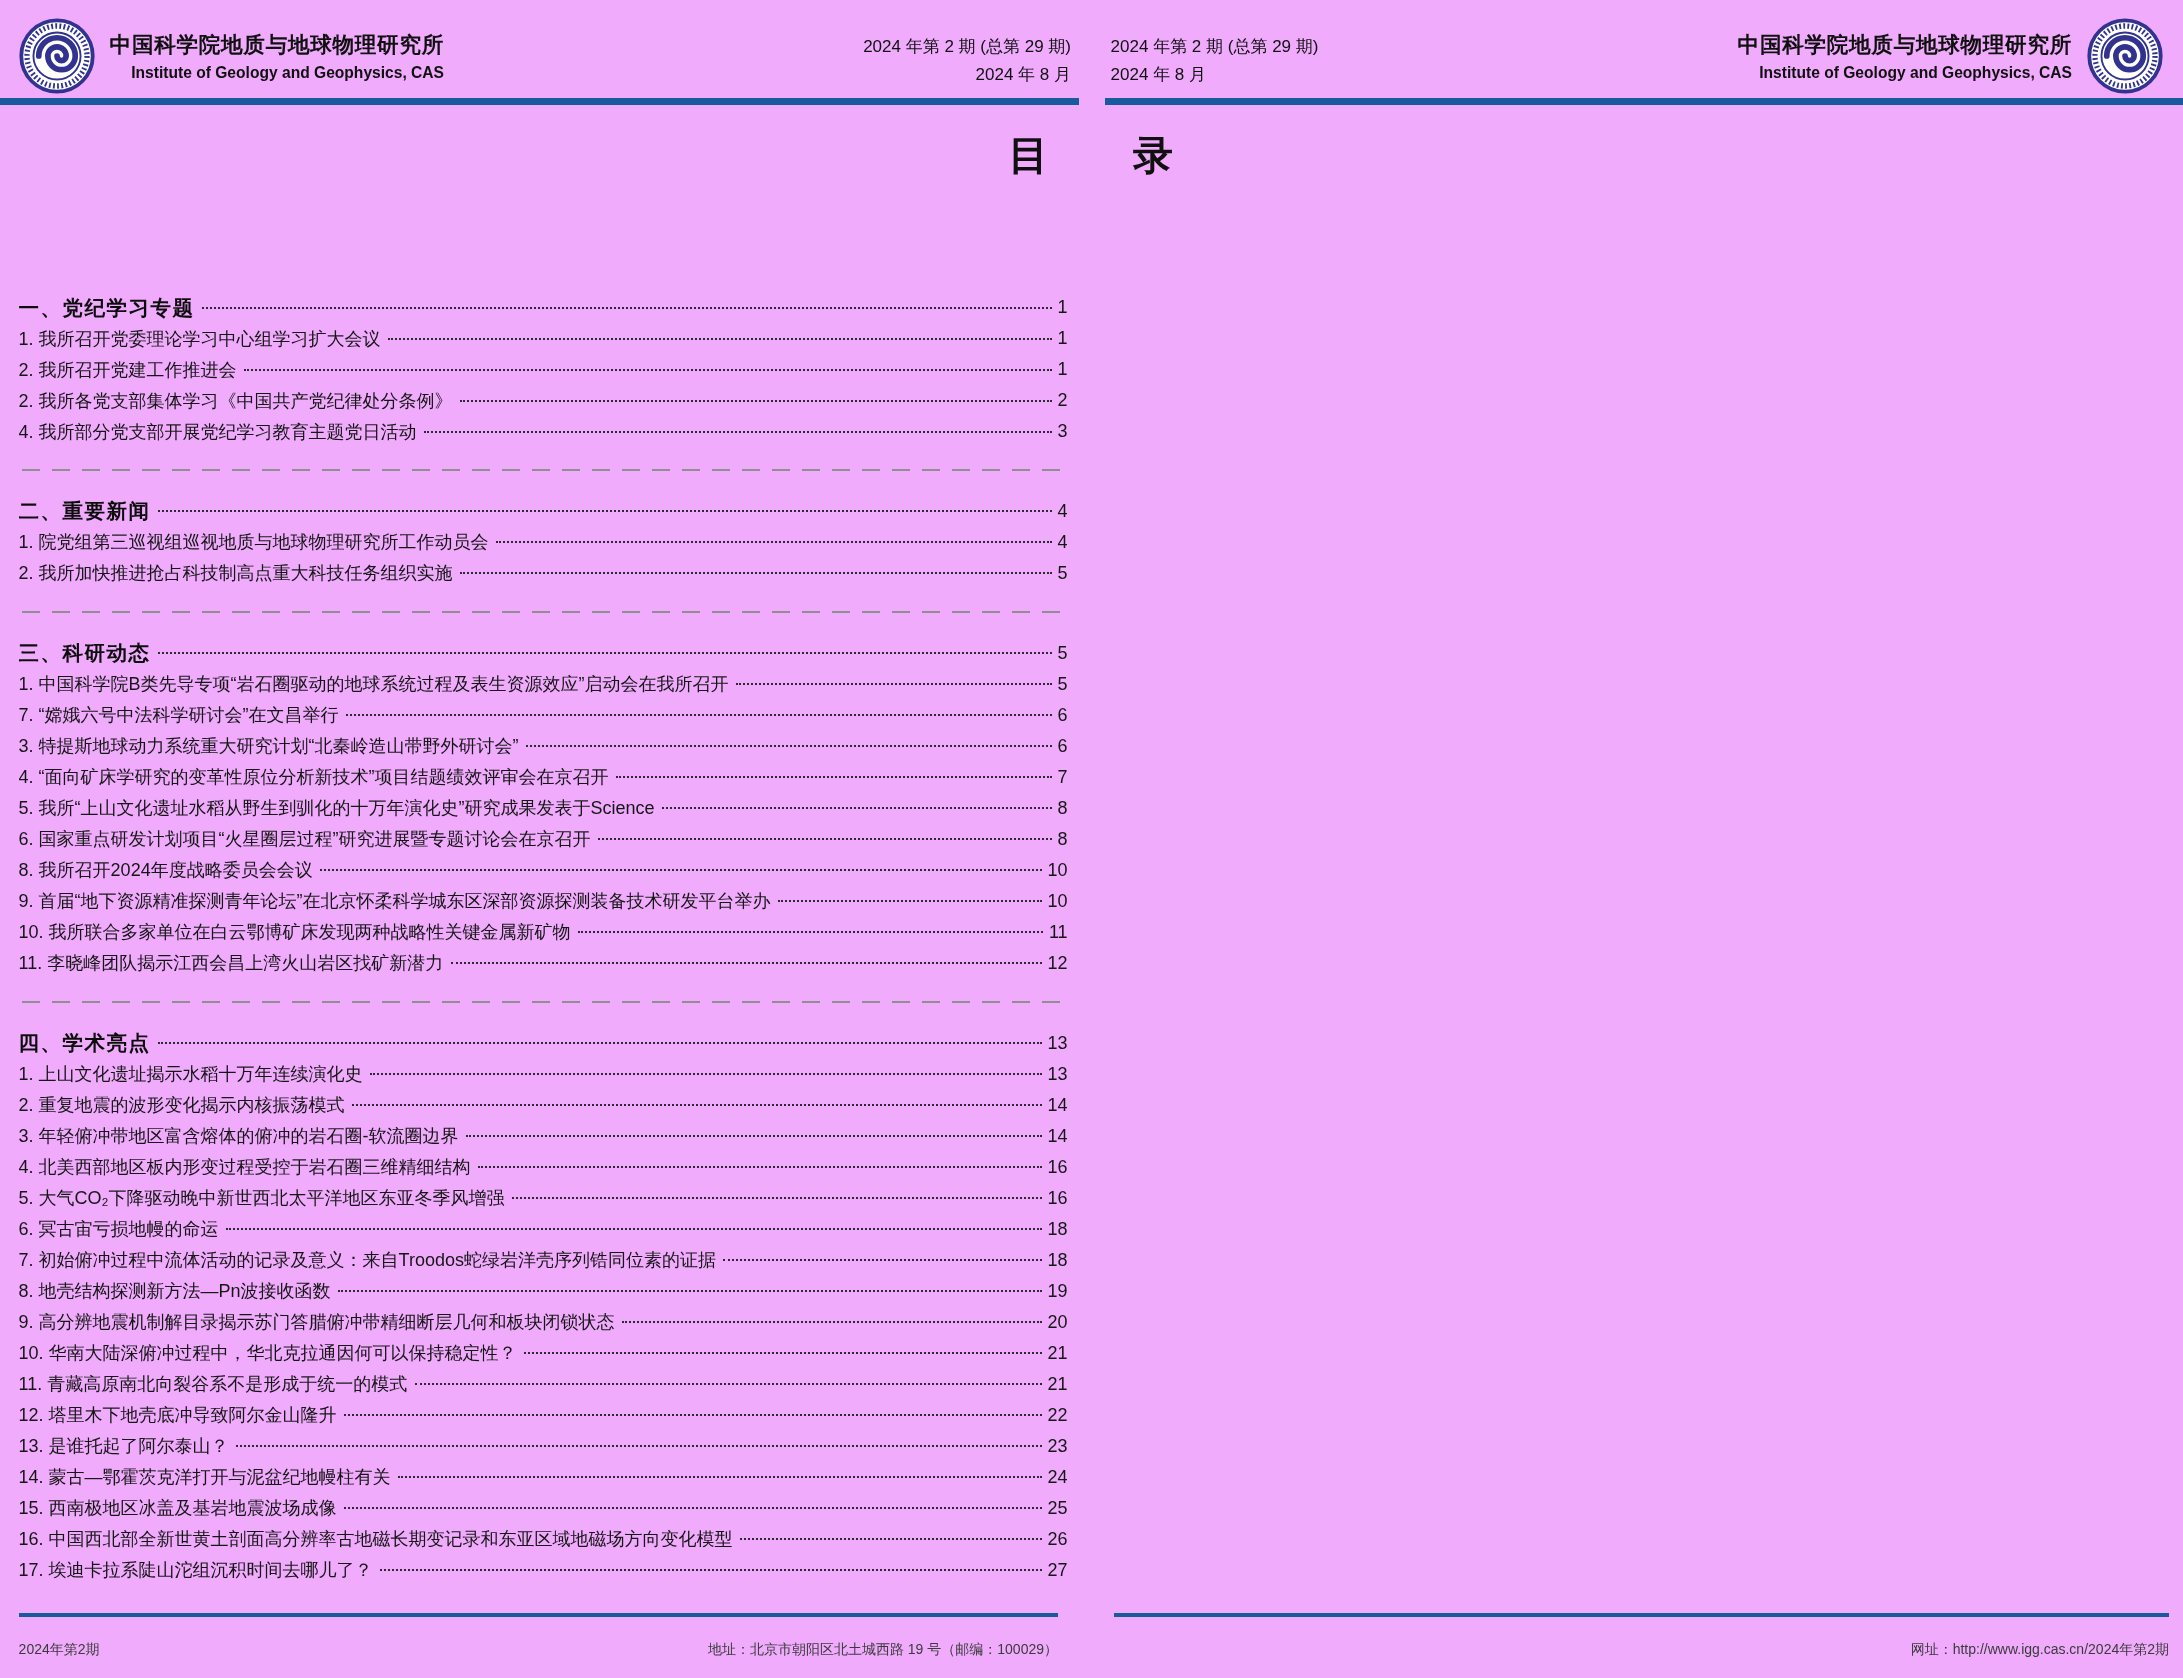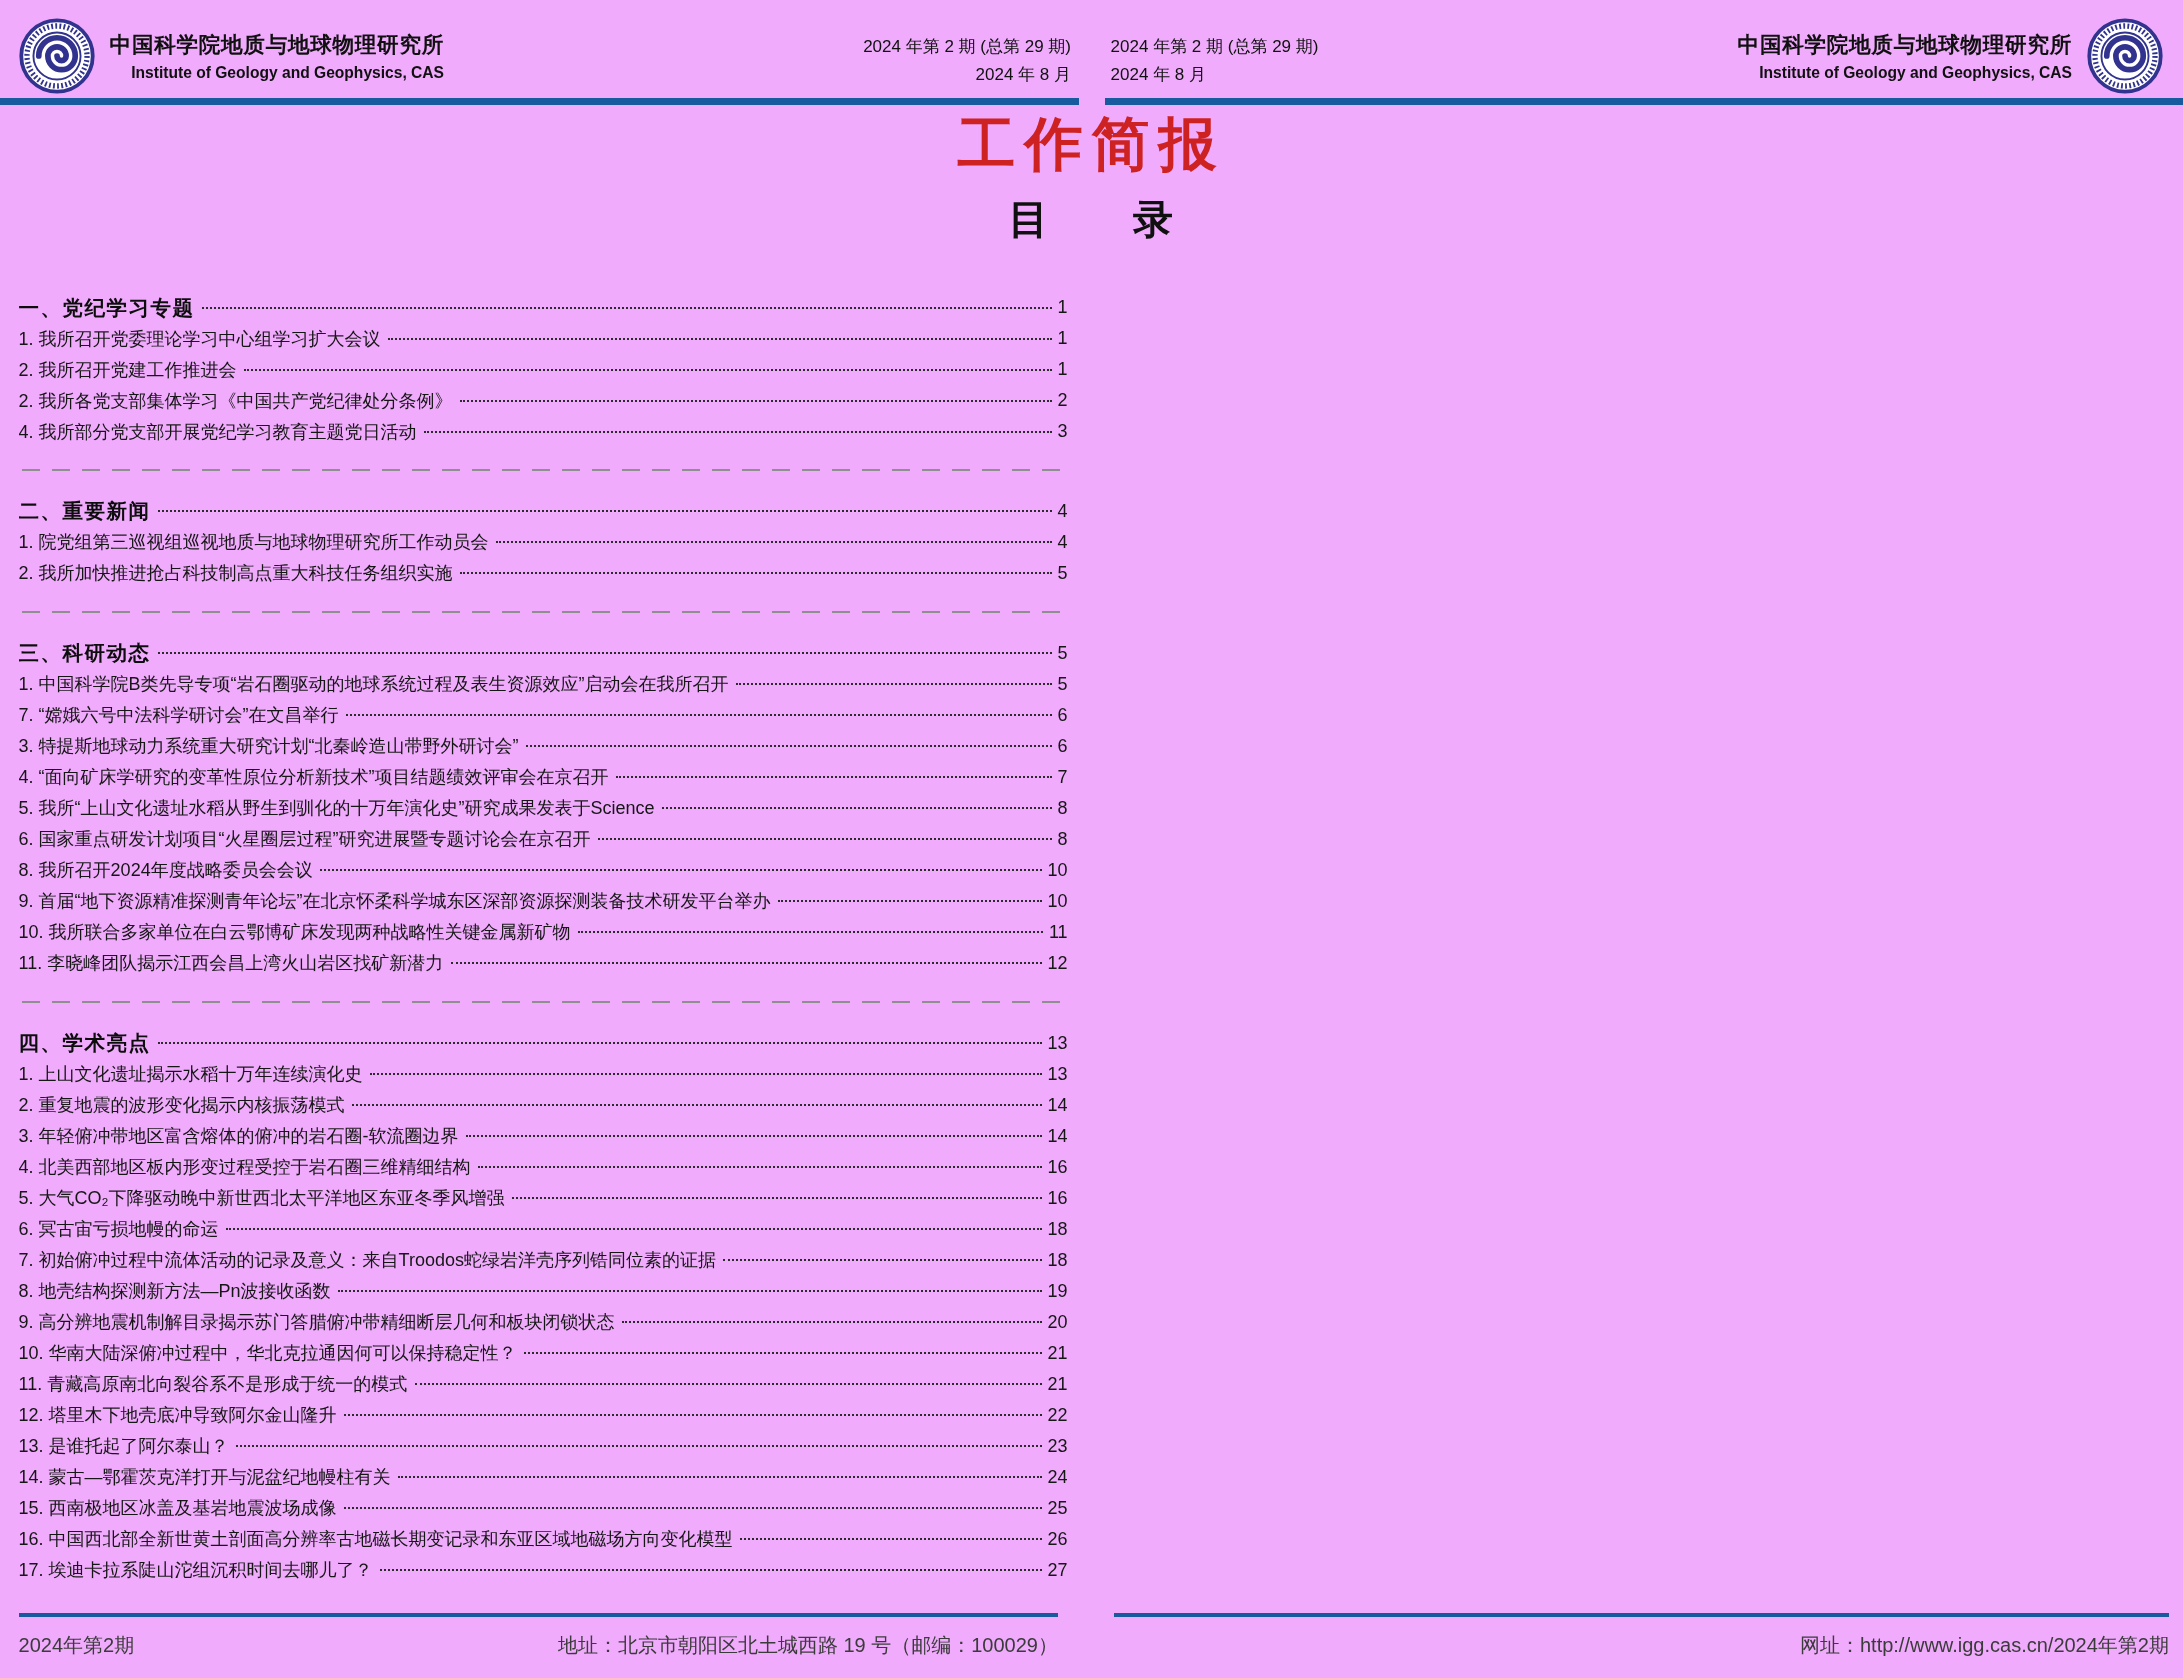--- a/index.html
+++ b/index.html
@@ -60,21 +60,21 @@
     height:1.5px;margin:22.4px 3px 25px;
     background:repeating-linear-gradient(90deg,#8f8f8f 0 18px,transparent 18px 30px);
   }
 
   
   .footer-rule{position:absolute;left:18.6px;right:34px;bottom:61px;height:3.7px;background:var(--accent);}
   .page-right .footer-rule{left:22.4px;right:15px;}
   .page-footer{
     position:absolute;left:18.6px;right:34px;bottom:19.4px;
     display:flex;justify-content:space-between;align-items:flex-end;
-    font-size:20px;color:#3b3b3b;
+    font-size:14px;color:#3b3b3b;
   }
   .page-right .page-footer{left:22.4px;right:15px;justify-content:flex-end;}
 
   
   .logo{flex:0 0 auto;width:76px;height:76px;}
 </style>
 </head>
 <body>
 
 <div class="spread">
@@ -328,18 +328,17 @@
     <div class="blue-bar"></div>
 
     <div class="footer-rule"></div>
     <footer class="page-footer">
       <span>网址：http://www.igg.cas.cn/</span>
       <span>2024年第2期</span>
     </footer>
   </section>
 
   <div class="title-area">
-    <div class="report-title">工作简报</div>
     <div class="toc-title">目　　录</div>
   </div>
 
 </div>
 
 
 </body></html>

